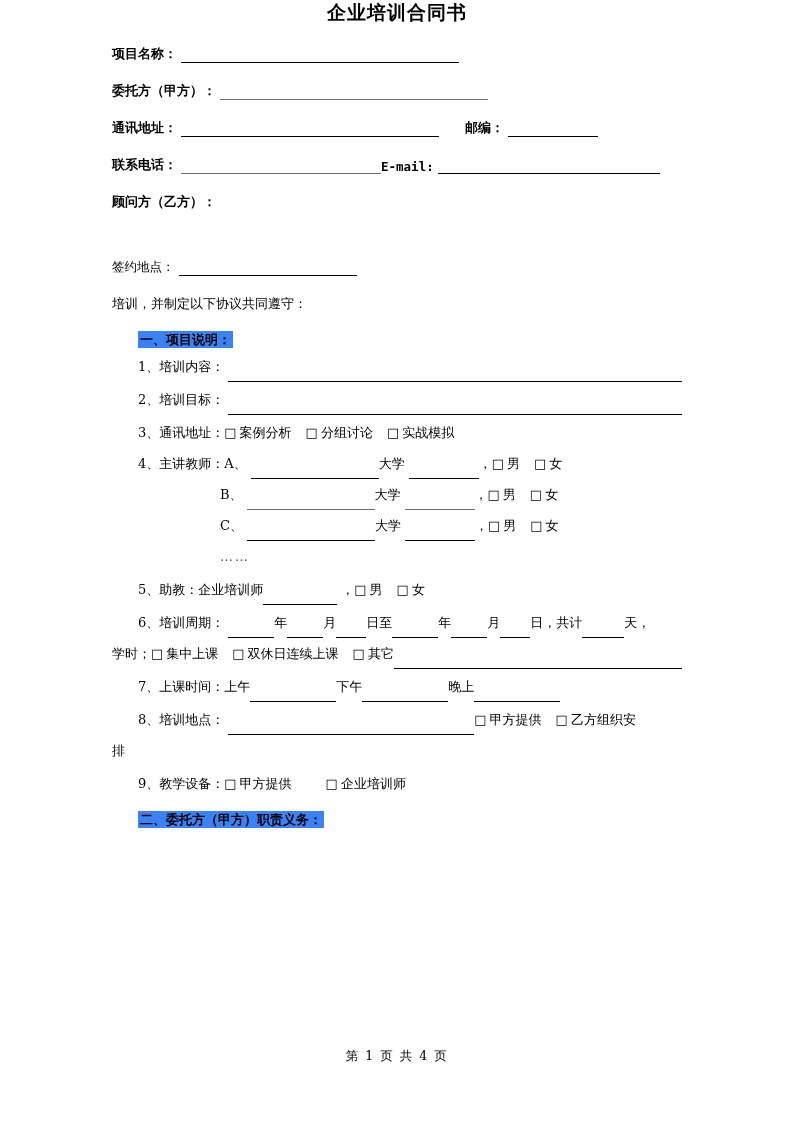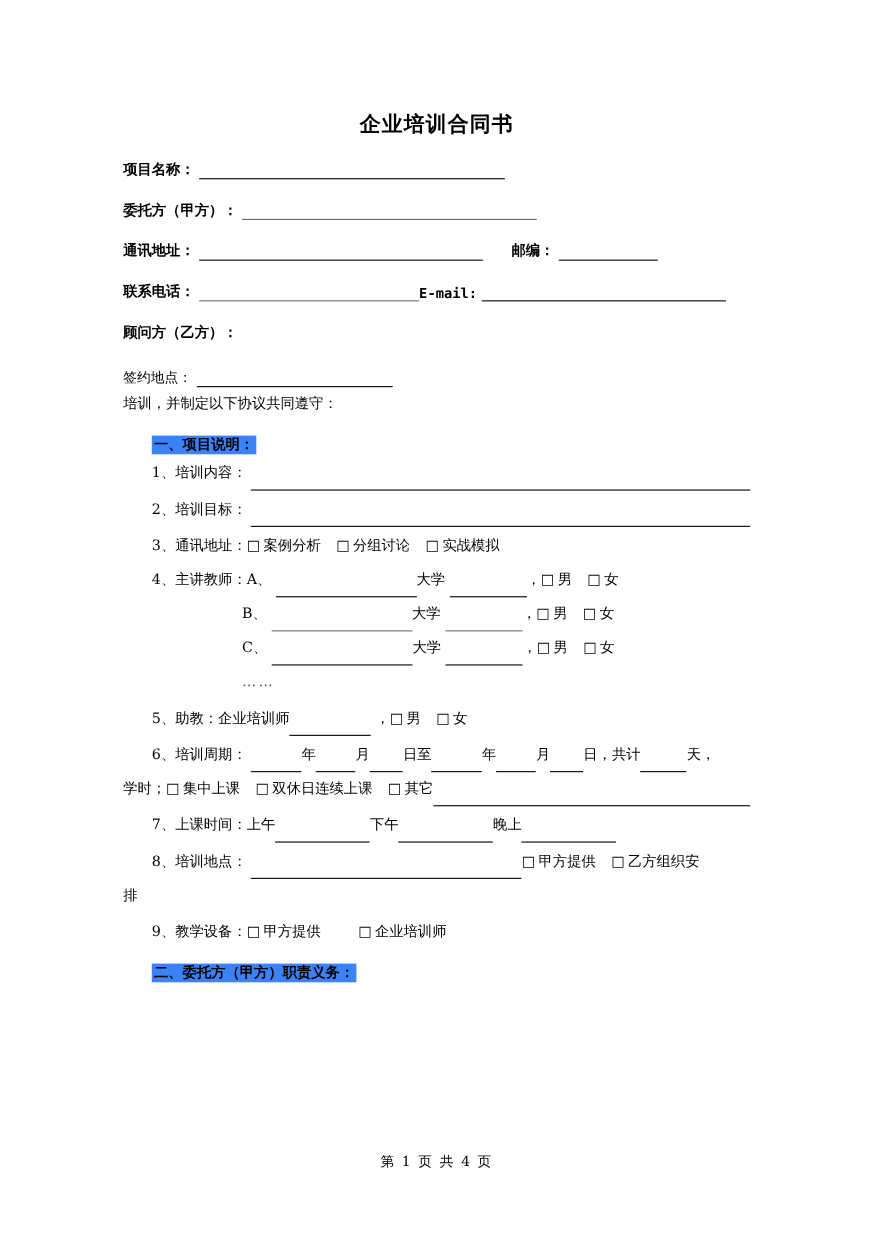--- a/index.html
+++ b/index.html
@@ -22,21 +22,20 @@
     box-sizing: border-box;
     padding: 0 112px;
   }
   
   .doc-title {
     text-align: center;
     font-size: 19px;
     font-weight: bold;
     letter-spacing: 1px;
     margin: 0;
-    padding-top: 100px;
     font-family: "DejaVu Sans", "Liberation Sans", sans-serif;
   }
   
   .contract-no {
     text-align: right;
     font-size: 12.5px;
     margin-top: 26px;
     padding-right: 80px;
   }
   
@@ -62,21 +61,21 @@
   .w-address   { width: 258px; }
   .w-postcode  { width: 90px; }
   .w-phone     { width: 200px; }
   .w-email     { width: 222px; }
   .w-signplace { width: 178px; }
 
   .spacer-label { flex: 0 0 auto; margin-left: 26px; }
 
   .form-row.sign {
     font-weight: normal;
-    margin-top: 24px;
+    margin-top: 48px;
     font-size: 12.5px;
   }
 
   
   .para {
     font-size: 13px;
     line-height: 31px;
     text-align: justify;
     text-align-last: left;
     text-indent: 2em;
@@ -191,21 +190,21 @@
 
   <div class="form-row">
     <span class="lbl">顾问方（乙方）：</span>
   </div>
 
   <div class="form-row sign">
     <span class="lbl">签约地点：</span>
     <span class="rule w-signplace"></span>
   </div>
 
-  <p class="para" style="margin-top:0;text-indent:0">培训，并制定以下协议共同遵守：</p>
+  <p class="para" style="margin-top:12px;text-indent:0">培训，并制定以下协议共同遵守：</p>
 
   <div class="sec-head">
     <span class="hl">一、项目说明：</span>
   </div>
 
   <div class="clause">
     <span class="indent"></span>
     <span class="txt">1、</span>
     <span class="txt">培训内容：</span>
     <span class="rule flex"></span>

